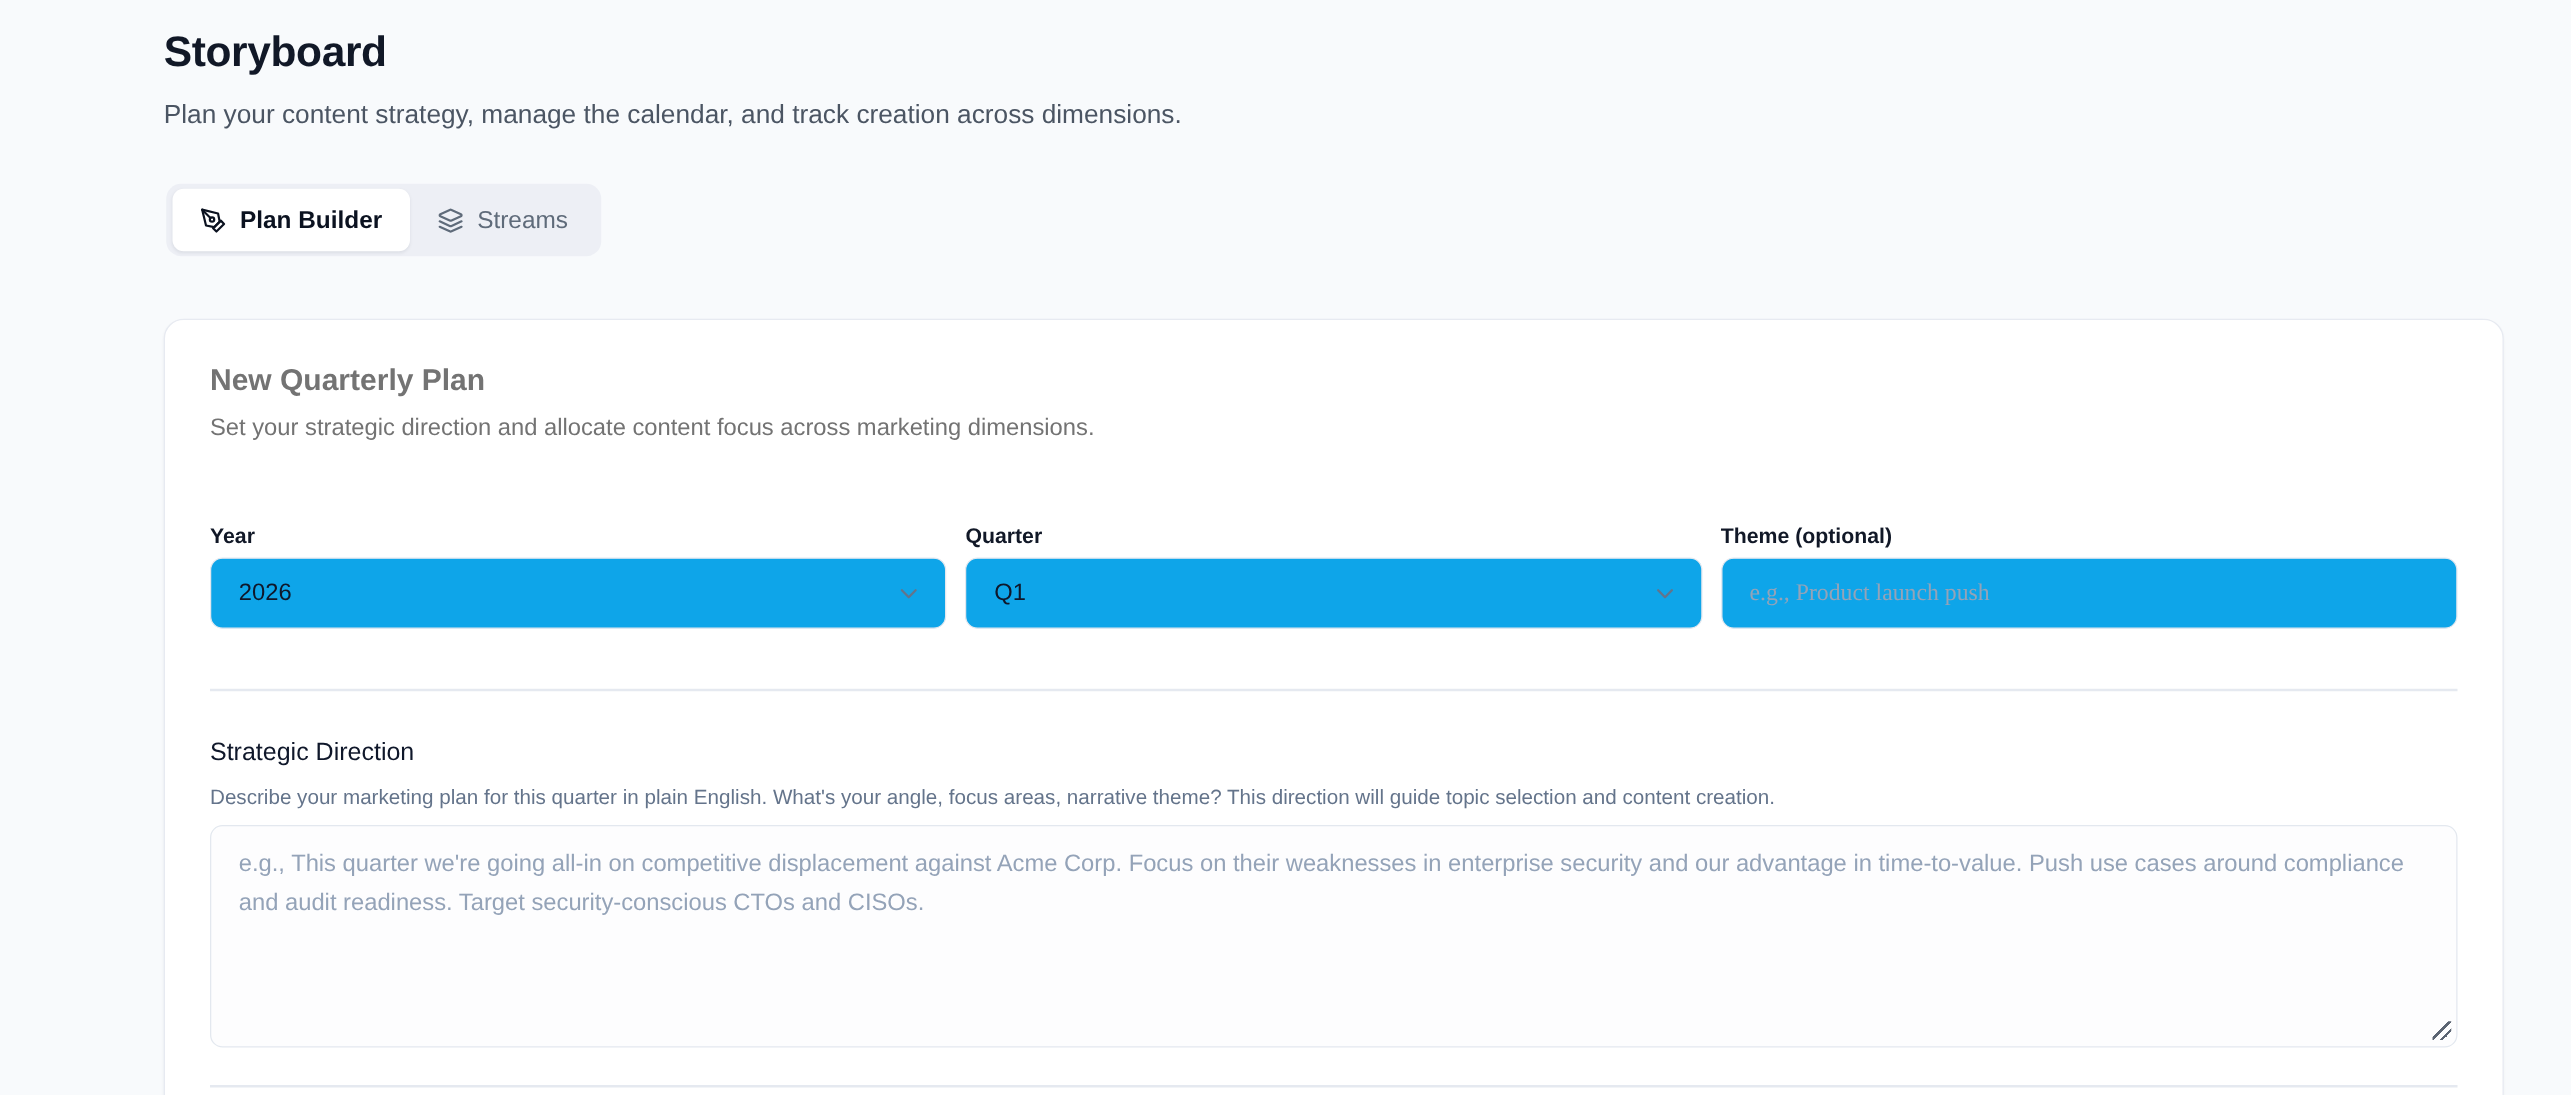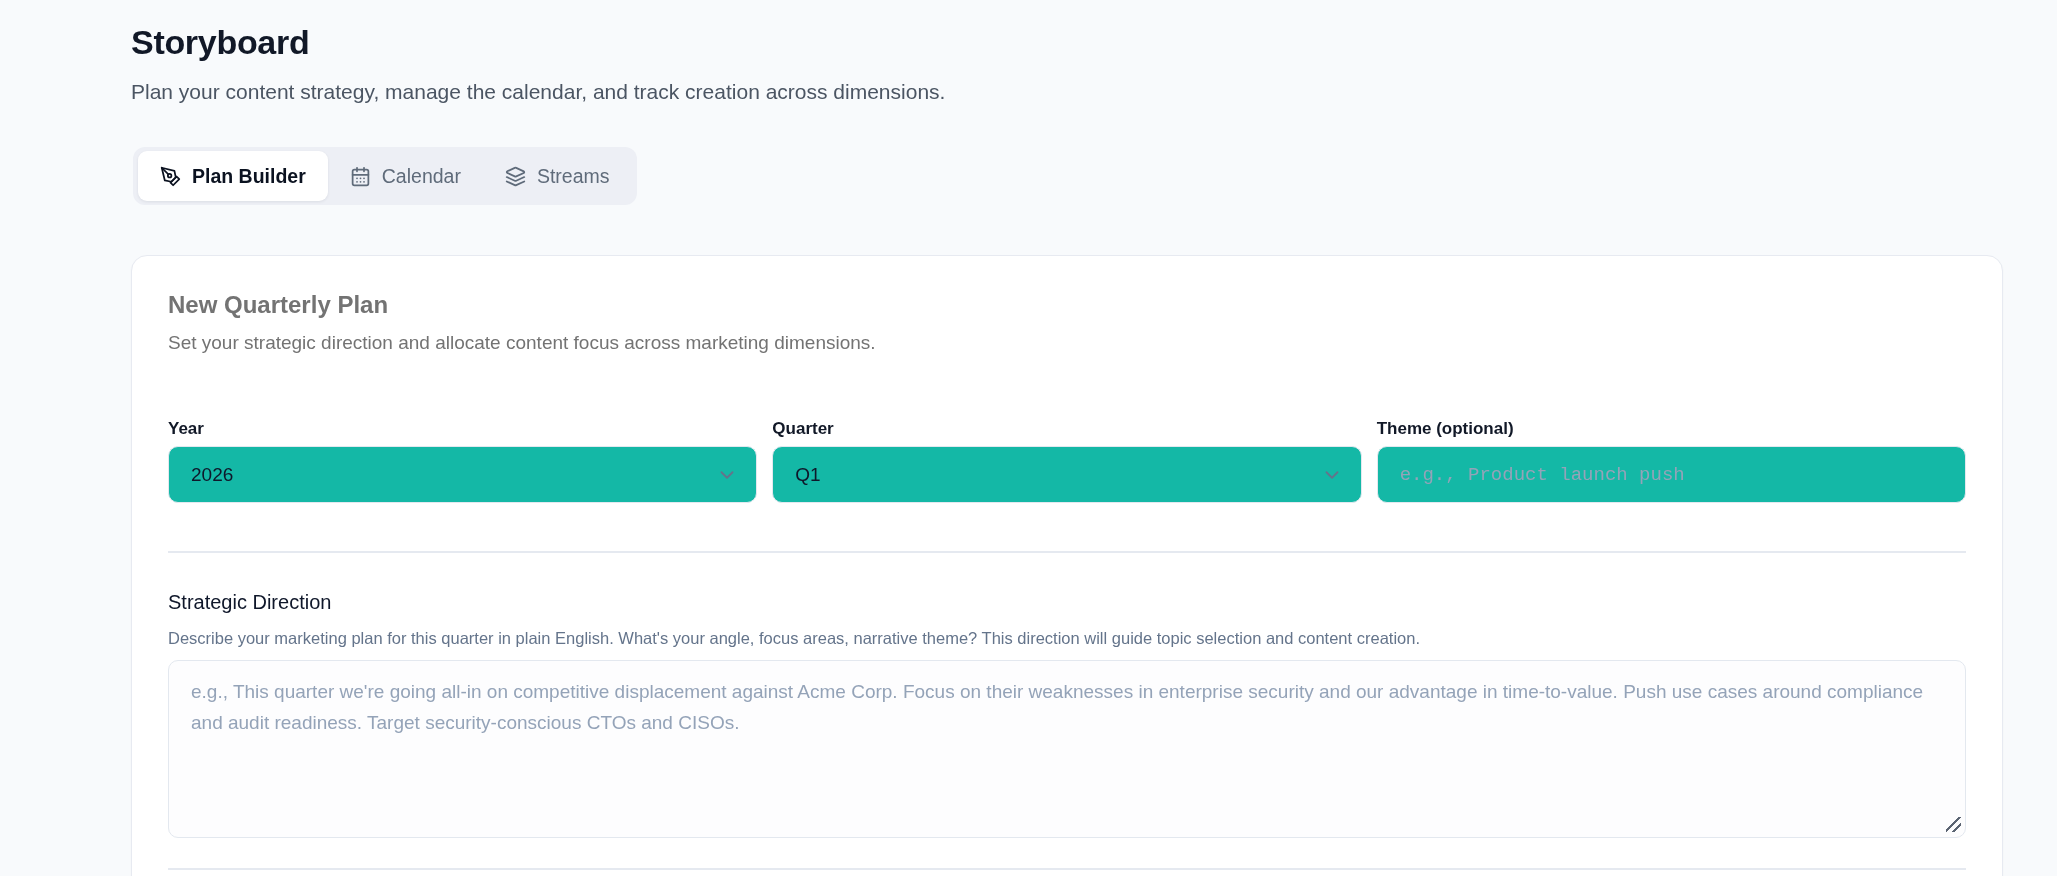--- a/index.html
+++ b/index.html
@@ -54,31 +54,31 @@
   .card-desc  { margin-top: 10px; font-size: 19px; line-height: 26px; color: #737373; }
 
   .form-row {
     display: grid; grid-template-columns: 1fr 1fr 1fr; gap: 15px;
     margin-top: 62px;
   }
   .field-label { font-size: 17px; font-weight: 600; line-height: 22px; color: #111827; }
   .control {
     margin-top: 6px; height: 57px; width: 100%;
     border: 1.5px solid #e3e8ef; border-radius: 10px;
-    background: #14b8a6;
+    background: #0ea5e9;
     display: flex; align-items: center;
     padding: 0 22px; font-size: 19px; color: #0f172a;
     position: relative; cursor: pointer;
   }
   .control .chev {
     position: absolute; right: 18px; top: 50%; margin-top: -11px;
     width: 22px; height: 22px; color: #64748b;
   }
   input.control {
-    font-family: Liberation Mono, monospace; outline: none; cursor: text;
+    font-family: Liberation Serif, serif; outline: none; cursor: text;
     display: block; padding-top: 0; padding-bottom: 0;
   }
   input.control::placeholder, textarea::placeholder { color: #94a3b8; opacity: 1; }
 
   .divider { height: 2px; background: #e5e9f0; border: none; margin: 48px 0 0; }
   .divider.bottom { margin-top: 30px; }
 
   .section-heading { margin-top: 36px; font-size: 20px; font-weight: 400; line-height: 26px; color: #0f172a; }
   .section-desc   { margin-top: 12px; font-size: 16.5px; line-height: 22px; color: #64748b; }
 
@@ -115,37 +115,20 @@
     <div class="tab active">
       <span style="display:flex">
         <svg viewBox="0 0 24 24" fill="none" stroke="currentColor" stroke-width="2" stroke-linecap="round" stroke-linejoin="round">
           <path d="M12 19l7-7 3 3-7 7-3-3z"></path>
           <path d="M18 13l-1.5-7.5L2 2l3.5 14.5L13 18l5-5z"></path>
           <path d="M2 2l7.586 7.586"></path>
           <circle cx="11" cy="11" r="2"></circle>
         </svg>
       </span>
       <span>Plan Builder</span>
-    </div>
-    <div class="tab">
-      <span style="display:flex">
-        <svg viewBox="0 0 24 24" fill="none" stroke="currentColor" stroke-width="2" stroke-linecap="round" stroke-linejoin="round">
-          <rect x="3" y="4" width="18" height="18" rx="2"></rect>
-          <path d="M8 2v4"></path>
-            <path d="M16 2v4"></path>
-            <path d="M3 10h18"></path>
-          <path d="M8 14h.01"></path>
-            <path d="M12 14h.01"></path>
-            <path d="M16 14h.01"></path>
-          <path d="M8 18h.01"></path>
-            <path d="M12 18h.01"></path>
-            <path d="M16 18h.01"></path>
-        </svg>
-      </span>
-      <span>Calendar</span>
     </div>
     <div class="tab">
       <span style="display:flex">
         <svg viewBox="0 0 24 24" fill="none" stroke="currentColor" stroke-width="2" stroke-linecap="round" stroke-linejoin="round">
           <path d="M12.83 2.18a2 2 0 0 0-1.66 0L2.6 6.08a1 1 0 0 0 0 1.83l8.58 3.91a2 2 0 0 0 1.66 0l8.58-3.9a1 1 0 0 0 0-1.83Z"></path>
           <path d="M22 17.65l-9.17 4.16a2 2 0 0 1-1.66 0L2 17.65"></path>
           <path d="M22 12.65l-9.17 4.16a2 2 0 0 1-1.66 0L2 12.65"></path>
         </svg>
       </span>
       <span>Streams</span>

